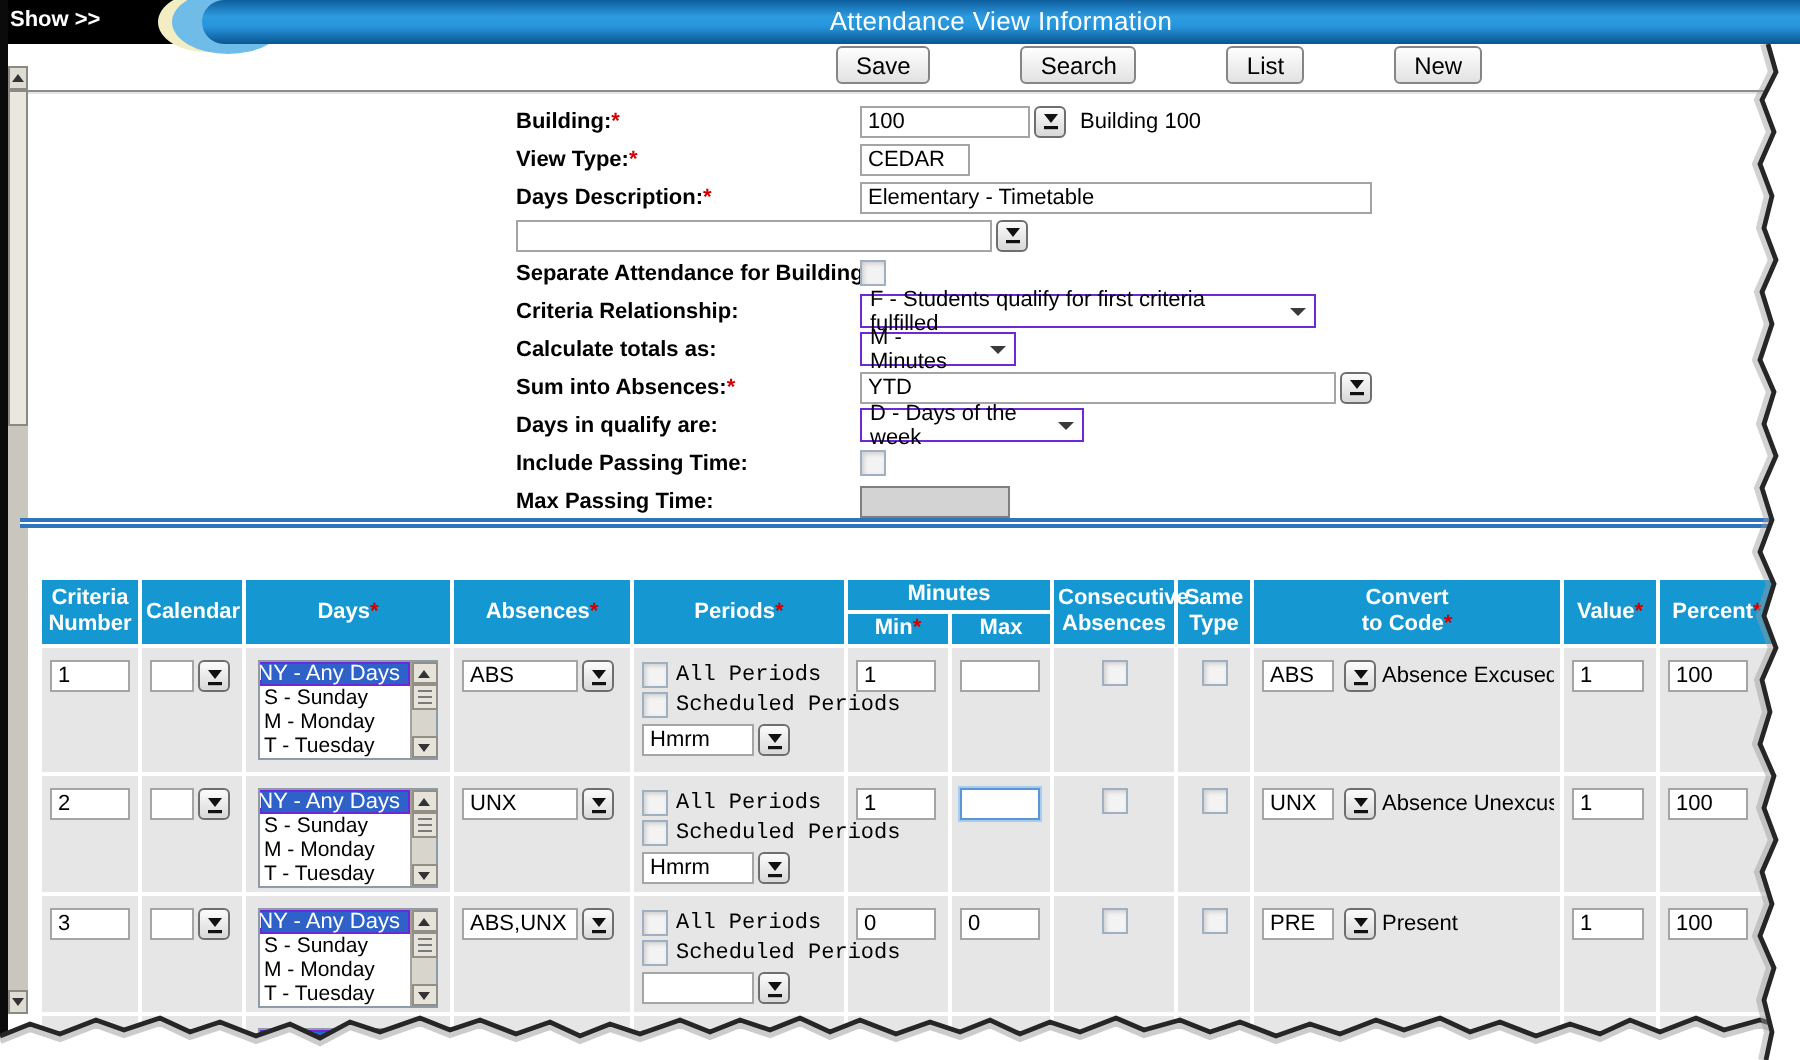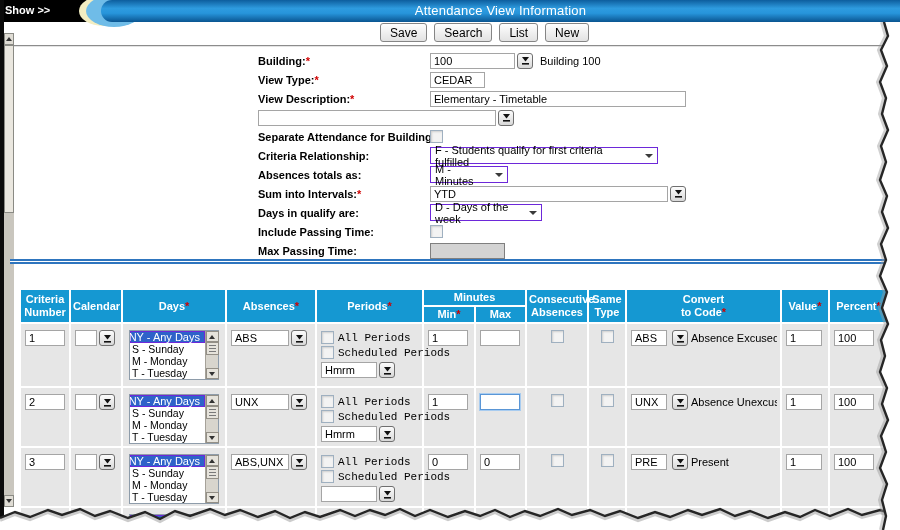--- a/index.html
+++ b/index.html
@@ -12,21 +12,21 @@
   .show-label { position:absolute; left:5px; top:4px; color:#fff; font-weight:bold; font-size:11px; }
   .swoosh-cream { position:absolute; left:79px; top:-4px; width:48px; height:30px; border-radius:50%; background:#F2EDC2; }
   .swoosh-blue  { position:absolute; left:86px; top:-5px; width:56px; height:32px; border-radius:50%; background:#6FBCE8; }
   .bluebar { position:absolute; left:101px; top:0; width:799px; height:22px; border-radius:12px 0 0 12px;
              background:linear-gradient(#0D5E9E 0%, #2E9BDF 38%, #2795DB 60%, #0A5591 100%); }
   .bar-title { line-height:22px; text-align:center; color:#fff; font-weight:normal; font-size:13px; letter-spacing:.2px; }
 
   
   .btnrow { position:absolute; left:380px; top:23px; display:flex; gap:7px; }
   .tbtn { height:19px; padding:0 9px; background:linear-gradient(#FEFEFE,#E2E2E2); border:1px solid #858585;
-          border-radius:3px; font:12px "Liberation Sans",sans-serif; color:#000; line-height:16px; }
+          border-radius:3px; font:12px "Liberation Sans",sans-serif; color:#000; line-height:16px;margin-left:38px; }
 
   .divider { position:absolute; left:12px; width:872px; top:45px; height:3px; background:#E4E4E4;
              border-top:1px solid #8C8C8C; border-bottom:1px solid #fff; }
 
   
   .left-edge { position:absolute; left:0; top:0; width:4px; height:522px; background:#0B0B0B; }
   .vscroll { position:absolute; left:4px; top:33px; width:10px; height:474px; background:#C9C6BE; display:flex; flex-direction:column; }
   .vs-btn { width:10px; height:12px; background:#DFDCD4; border:1px solid #8A8A84; display:flex; align-items:center; justify-content:center; }
   .vs-thumb { width:10px; height:168px; background:#EAE7DF; border:1px solid #8A8A84; }
   .vs-track { flex:1; }
@@ -135,21 +135,21 @@
         </span>
       <span class="desc">Building 100</span>
     </div>
 
     <div class="frow">
       <span class="flabel"><span>View Type:</span><span class="req">*</span></span>
       <input class="ti w55" value="CEDAR" style="">
     </div>
 
     <div class="frow">
-      <span class="flabel"><span>View Description:</span><span class="req">*</span></span>
+      <span class="flabel"><span>Days Description:</span><span class="req">*</span></span>
       <input class="ti w230" value="Elementary - Timetable" style="">
     </div>
 
     <div class="frow">
       <input class="ti w238" value="" style="">
       <span class="ddbtn">
           <svg width="9" height="9" viewBox="0 0 9 9">
             <path d="M1 1h7L4.5 5.5z" fill="#111"></path>
             <rect x="1" y="7" width="7" height="1.6" fill="#111"></rect>
           </svg>
@@ -163,29 +163,29 @@
 
     <div class="frow">
       <span class="flabel">Criteria Relationship:</span>
       <span class="sel w228">
           <span>F - Students qualify for first criteria fulfilled</span>
           <span class="sel-arrow"></span>
         </span>
     </div>
 
     <div class="frow">
-      <span class="flabel">Absences totals as:</span>
+      <span class="flabel">Calculate totals as:</span>
       <span class="sel w78">
           <span>M - Minutes</span>
           <span class="sel-arrow"></span>
         </span>
     </div>
 
     <div class="frow">
-      <span class="flabel"><span>Sum into Intervals:</span><span class="req">*</span></span>
+      <span class="flabel"><span>Sum into Absences:</span><span class="req">*</span></span>
       <input class="ti w238" value="YTD" style="">
       <span class="ddbtn">
           <svg width="9" height="9" viewBox="0 0 9 9">
             <path d="M1 1h7L4.5 5.5z" fill="#111"></path>
             <rect x="1" y="7" width="7" height="1.6" fill="#111"></rect>
           </svg>
         </span>
     </div>
 
     <div class="frow">

